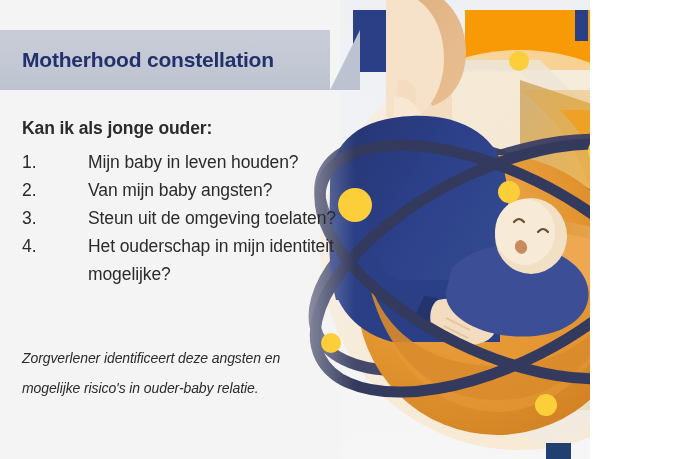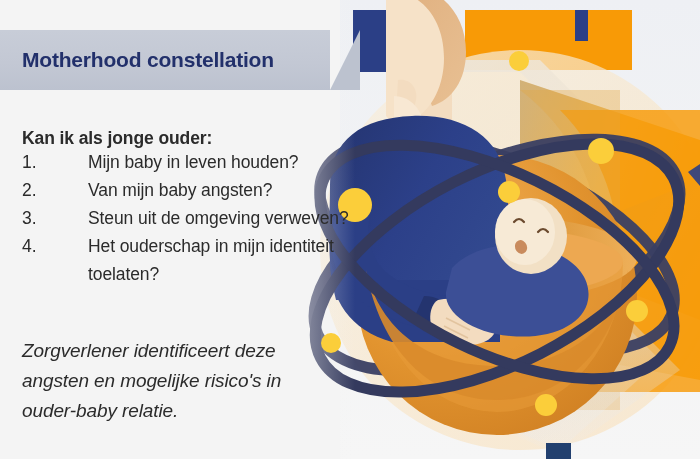--- a/index.html
+++ b/index.html
@@ -3,21 +3,21 @@
 <meta charset="utf-8">
 <title>Motherhood constellation</title>
 <style>
   html,body{margin:0;padding:0;background:#ffffff;}
   body{
     font-family:"Liberation Sans","DejaVu Sans",sans-serif;
     -webkit-font-smoothing:antialiased;
   }
   #canvas{
     position:relative;
-    width:700px;
+    width:590px;
     height:459px;
     overflow:hidden;
     background:#7dd3fc;
   }
 
   
   #left-panel{
     position:absolute;
     left:0; top:0;
     width:360px; height:459px;
@@ -46,21 +46,21 @@
     line-height:60px;
     font-size:21px;
     font-weight:bold;
     letter-spacing:-0.2px;
     color:#22306b;
     z-index:4;
     white-space:nowrap;
   }
   #intro-line{
     position:absolute;
-    left:22px; top:128px;
+    left:22px; top:118px;
     font-size:17.5px;
     font-weight:bold;
     color:#2b2b2b;
     letter-spacing:-0.1px;
     z-index:4;
   }
   #question-list{
     position:absolute;
     left:22px; top:148px;
     width:330px;
@@ -77,23 +77,23 @@
     position:relative;
     padding-left:22px;
   }
   #question-list li .num{
     position:absolute;
     left:0; top:0;
   }
   #question-list li .cont{ display:block;margin-left:44px; }
   #closing-note{
     position:absolute;
-    left:22px; top:336px;
+    left:22px; top:343px;
     width:310px;
-    font-size:19px;
+    font-size:14px;
     font-style:italic;
     color:#2b2b2b;
     line-height:30px;
     letter-spacing:-0.1px;
     z-index:4;
   }
 
   
   #illustration{
     position:absolute;
@@ -307,28 +307,28 @@
       <li>
         <span class="num">1.</span>
         <span class="cont">Mijn baby in leven houden?</span>
       </li>
       <li>
         <span class="num">2.</span>
         <span class="cont">Van mijn baby angsten?</span>
       </li>
       <li>
         <span class="num">3.</span>
-        <span class="cont">Steun uit de omgeving verweven?</span>
+        <span class="cont">Steun uit de omgeving toelaten?</span>
       </li>
       <li>
         <span class="num">4.</span>
         <span class="cont">Het ouderschap in mijn identiteit</span>
       </li>
       <li>
         <span class="num"></span>
-        <span class="cont">toelaten?</span>
+        <span class="cont">mogelijke?</span>
       </li>
     </ul>
 
     <div id="closing-note">Zorgverlener identificeert deze angsten en mogelijke risico's in ouder-baby relatie.</div>
   </div>
 
 </div>
 
 </body></html>

